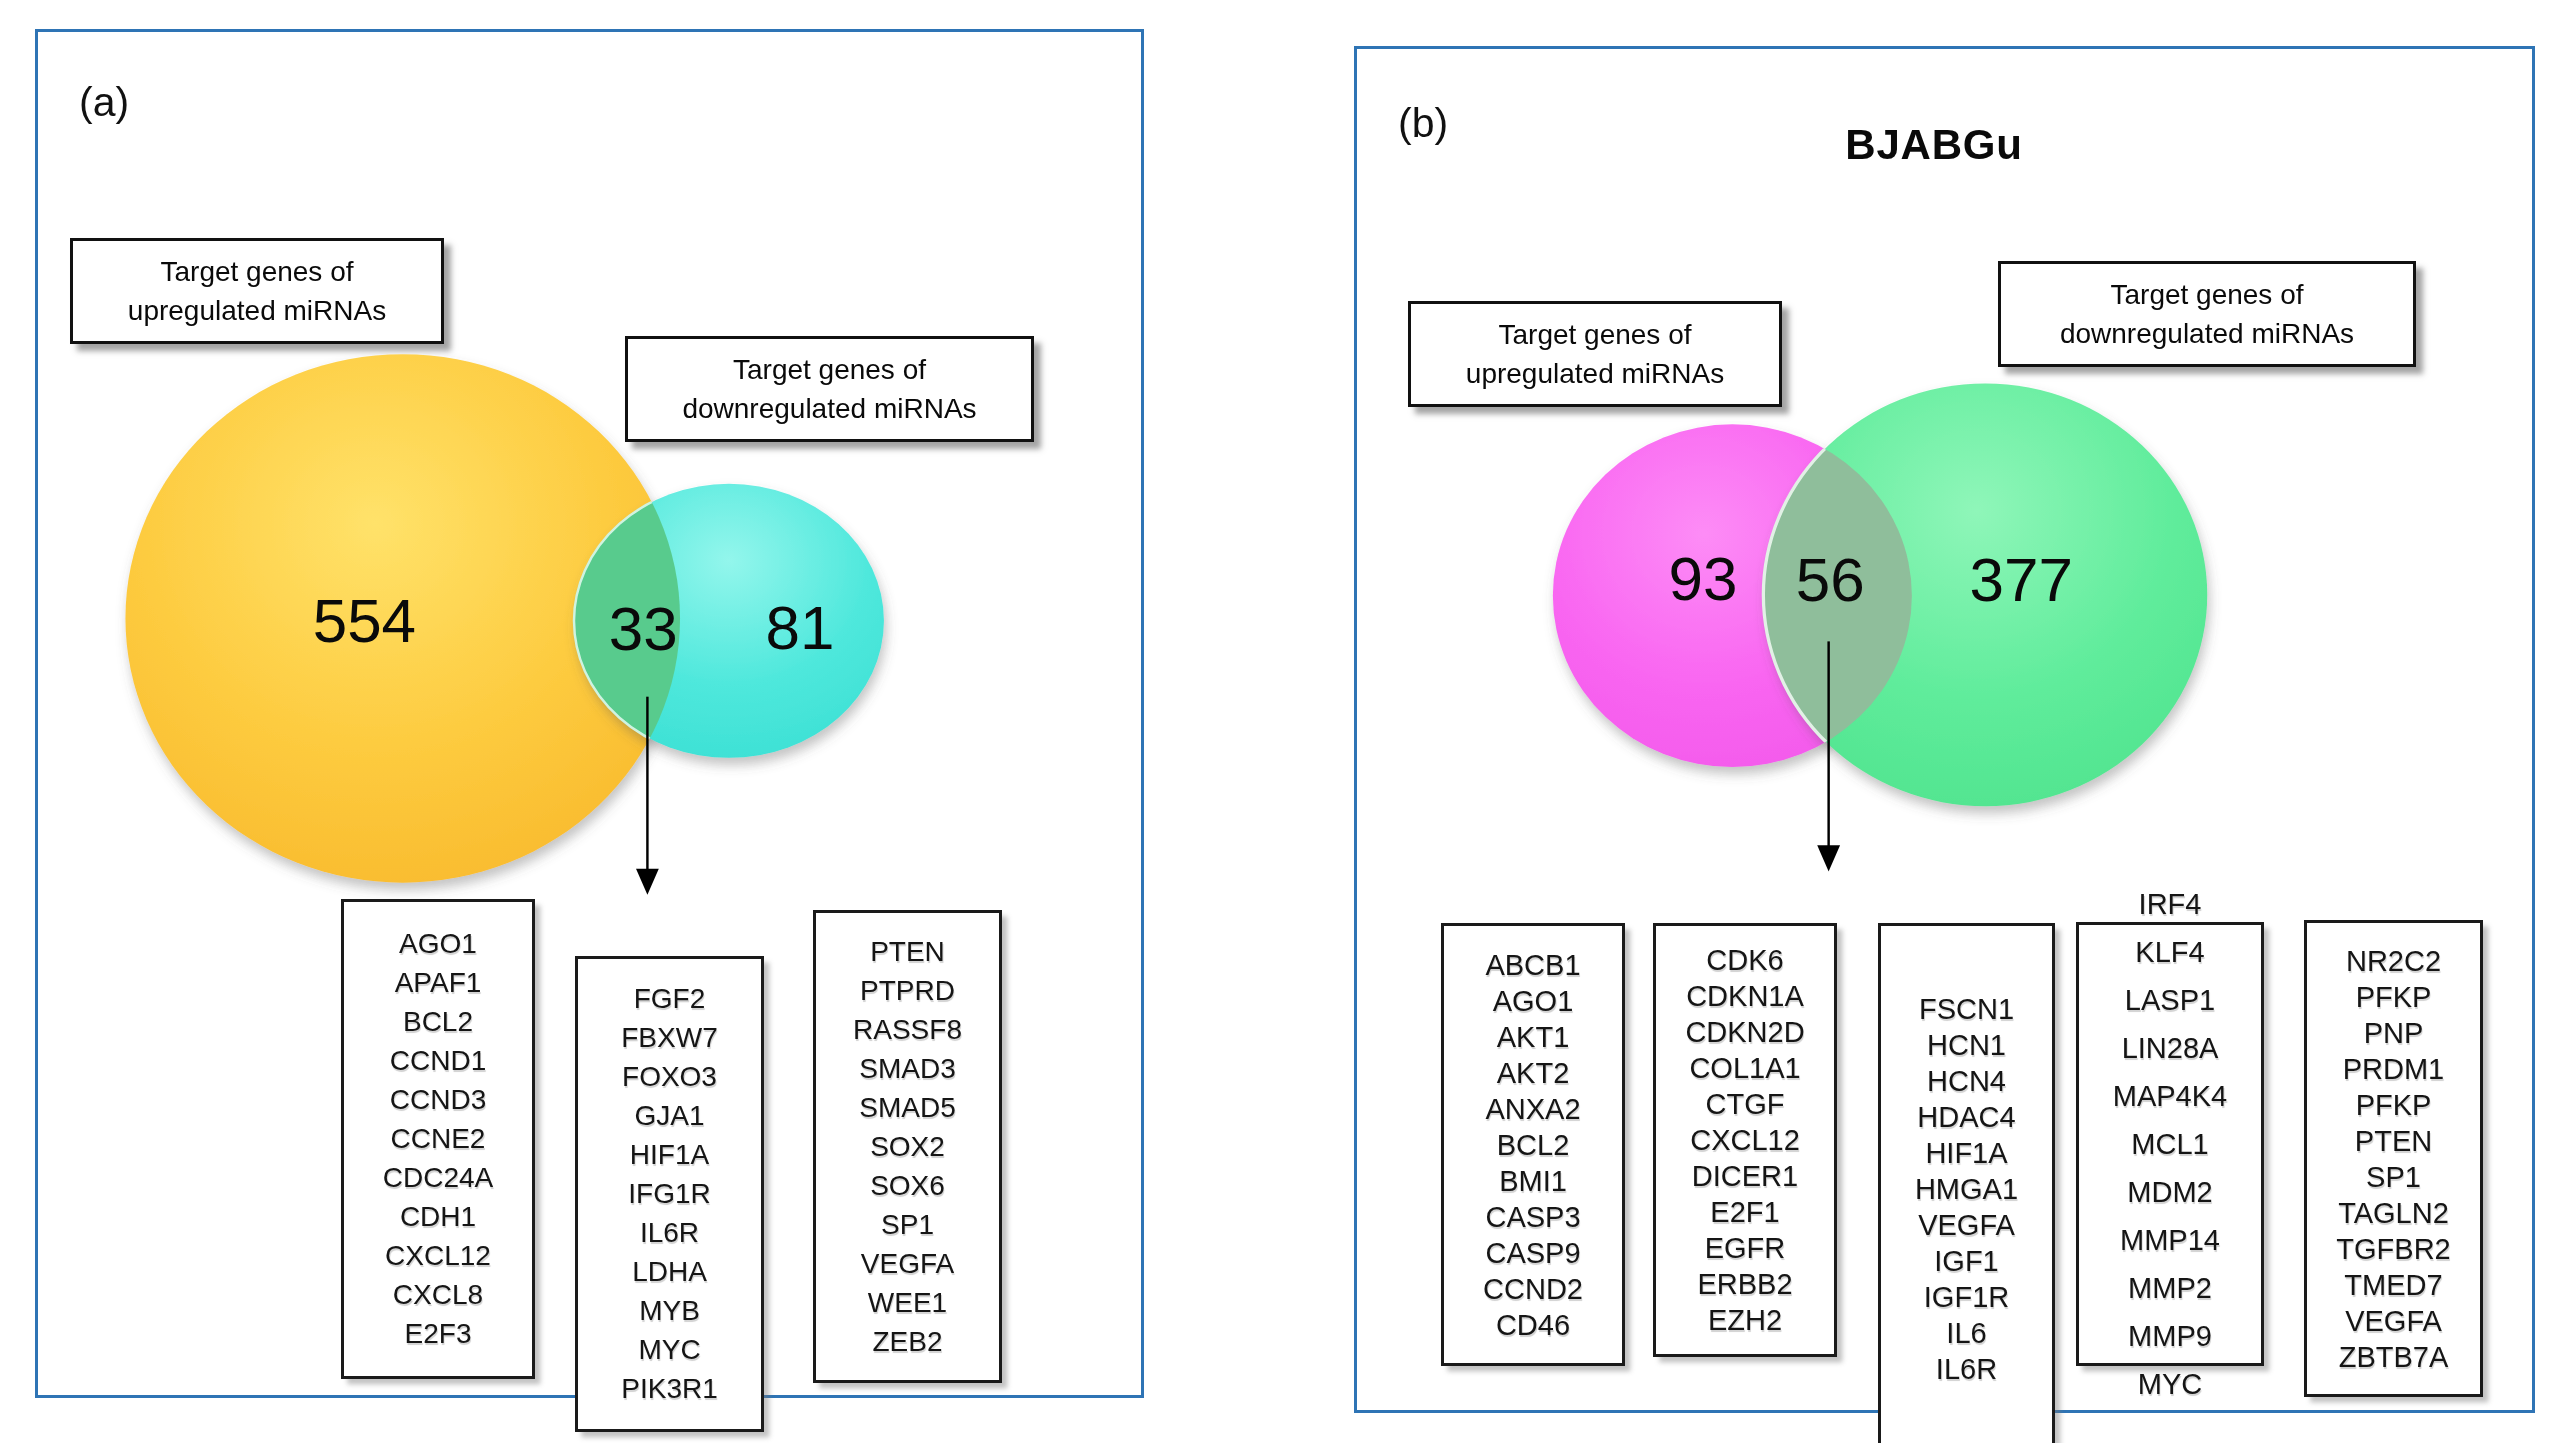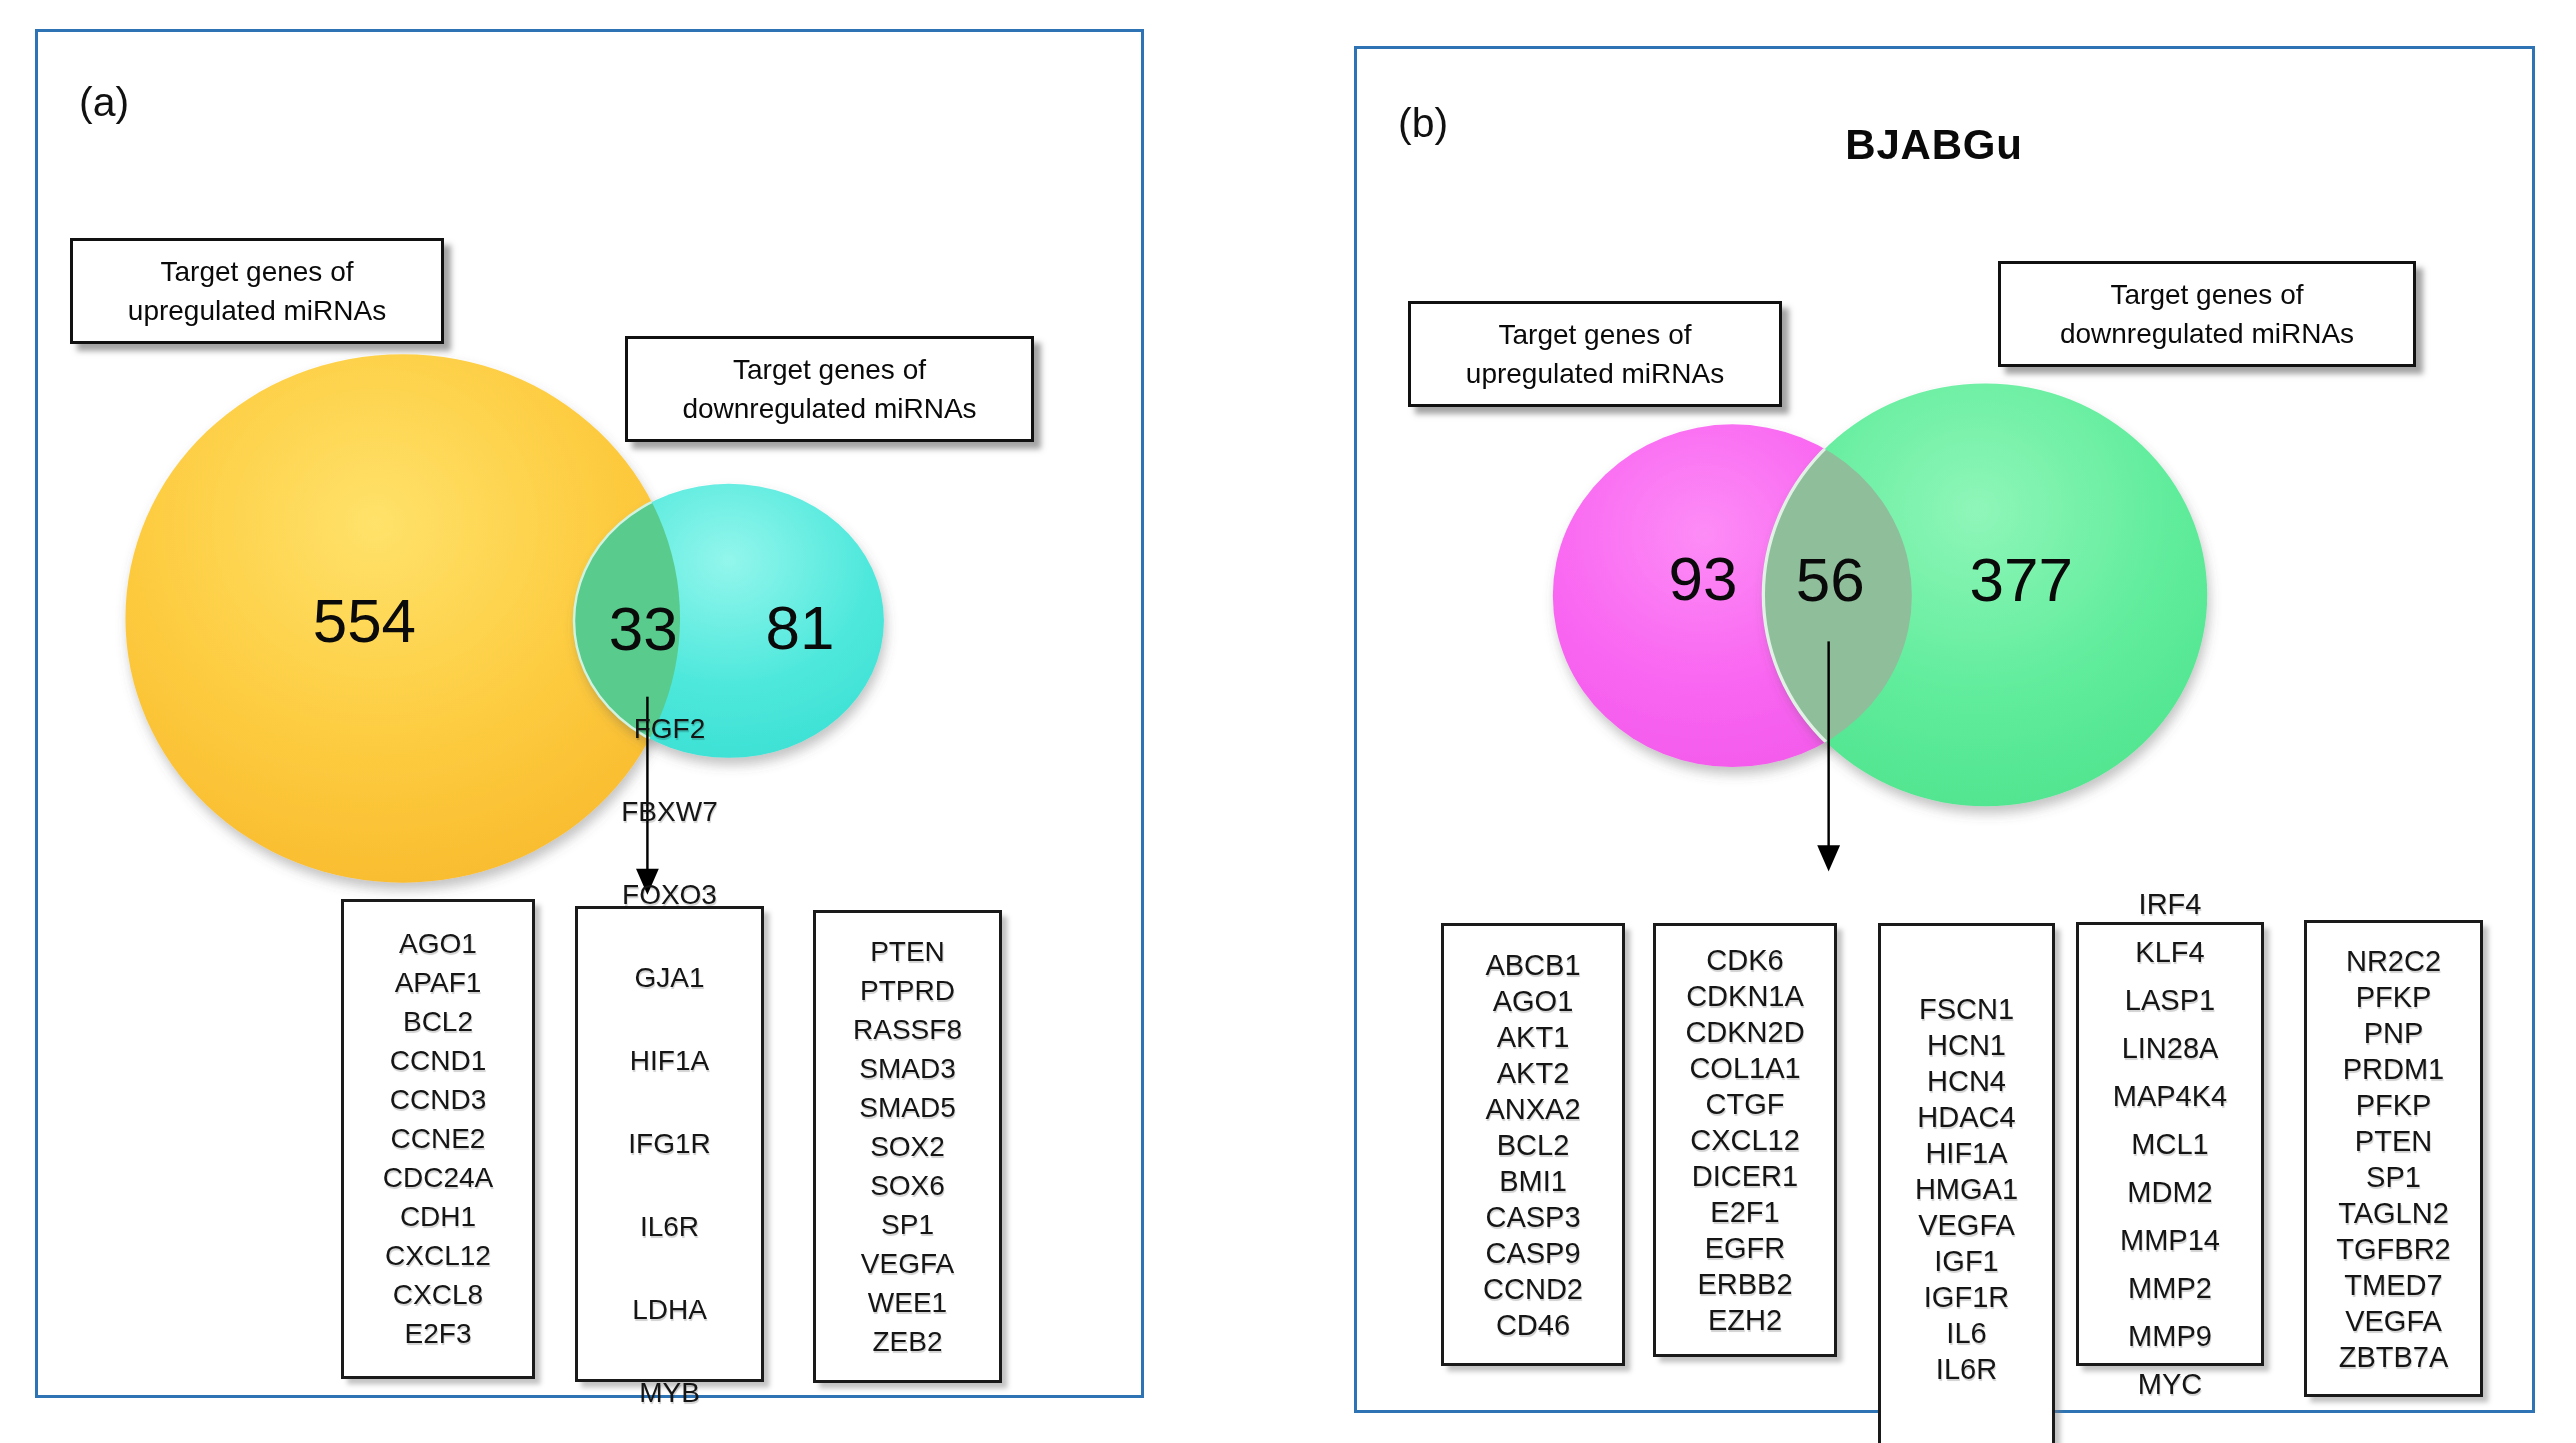--- a/index.html
+++ b/index.html
@@ -78,21 +78,21 @@
         <div class="gene gene-a">BCL2</div>
         <div class="gene gene-a">CCND1</div>
         <div class="gene gene-a">CCND3</div>
         <div class="gene gene-a">CCNE2</div>
         <div class="gene gene-a">CDC24A</div>
         <div class="gene gene-a">CDH1</div>
         <div class="gene gene-a">CXCL12</div>
         <div class="gene gene-a">CXCL8</div>
         <div class="gene gene-a">E2F3</div>
       </div>
-    <div class="gene-box" style="left:537px;top:874px;width:189px;height:476px;gap:44px;">
+    <div class="gene-box" style="left:537px;top:924px;width:189px;height:476px;">
         <div class="gene gene-a">FGF2</div>
         <div class="gene gene-a">FBXW7</div>
         <div class="gene gene-a">FOXO3</div>
         <div class="gene gene-a">GJA1</div>
         <div class="gene gene-a">HIF1A</div>
         <div class="gene gene-a">IFG1R</div>
         <div class="gene gene-a">IL6R</div>
         <div class="gene gene-a">LDHA</div>
         <div class="gene gene-a">MYB</div>
         <div class="gene gene-a">MYC</div>

